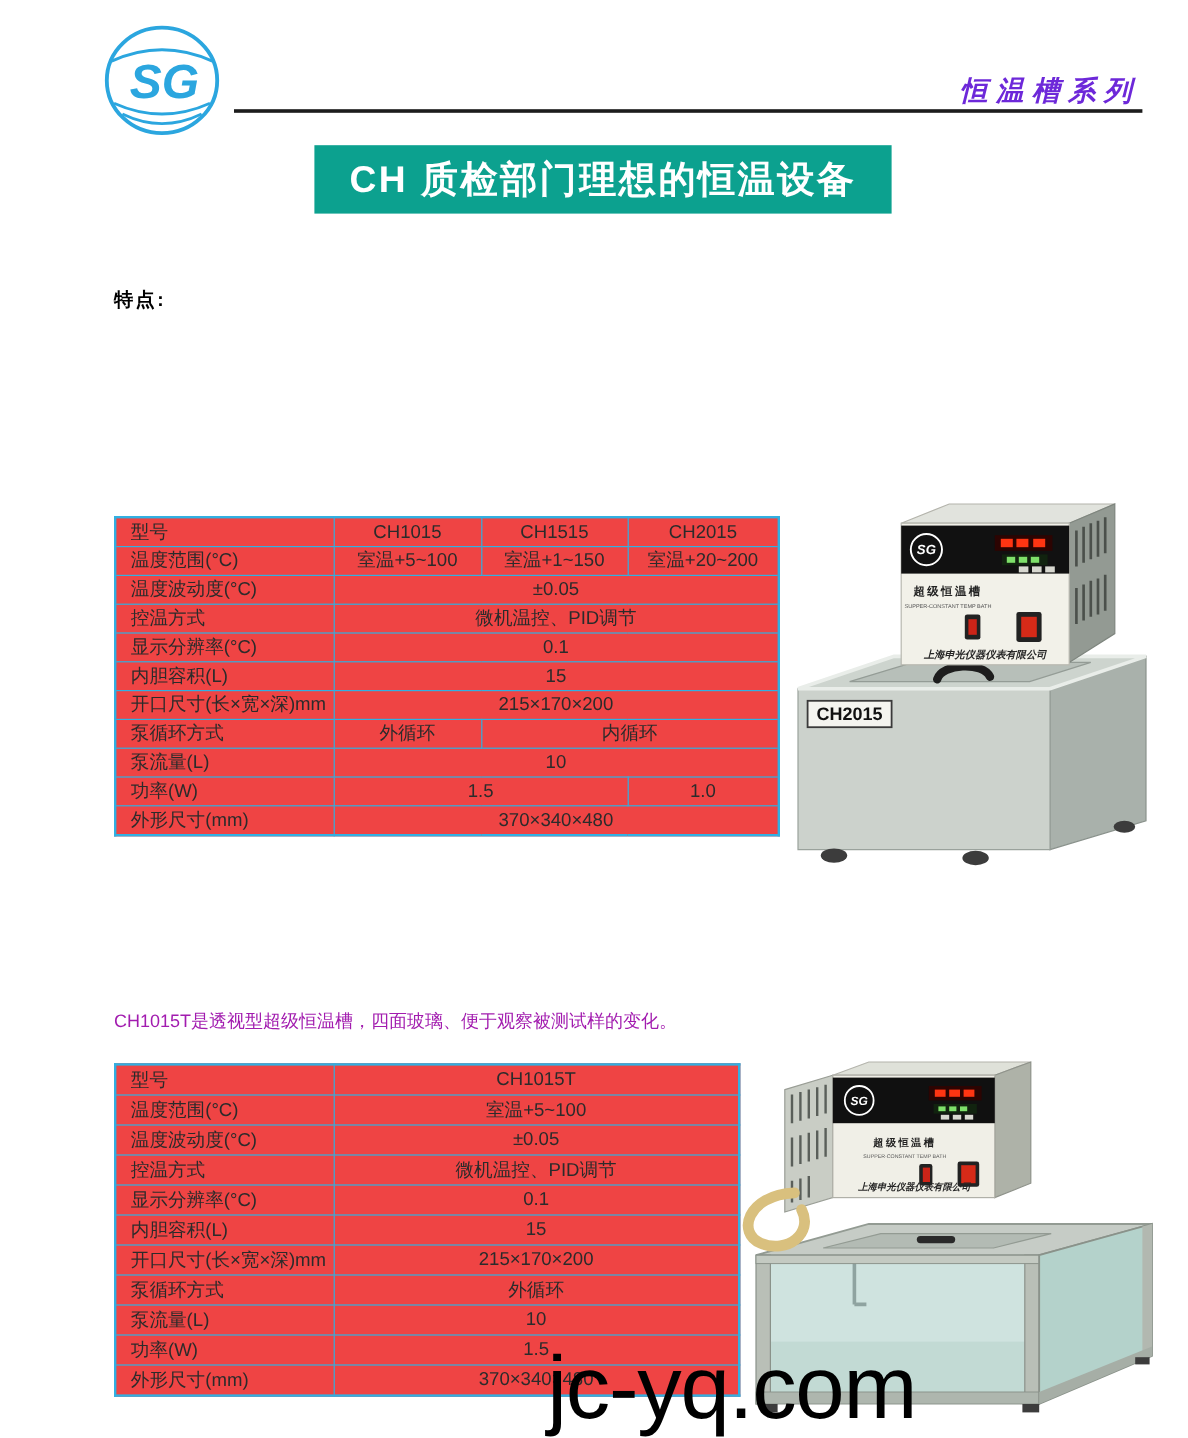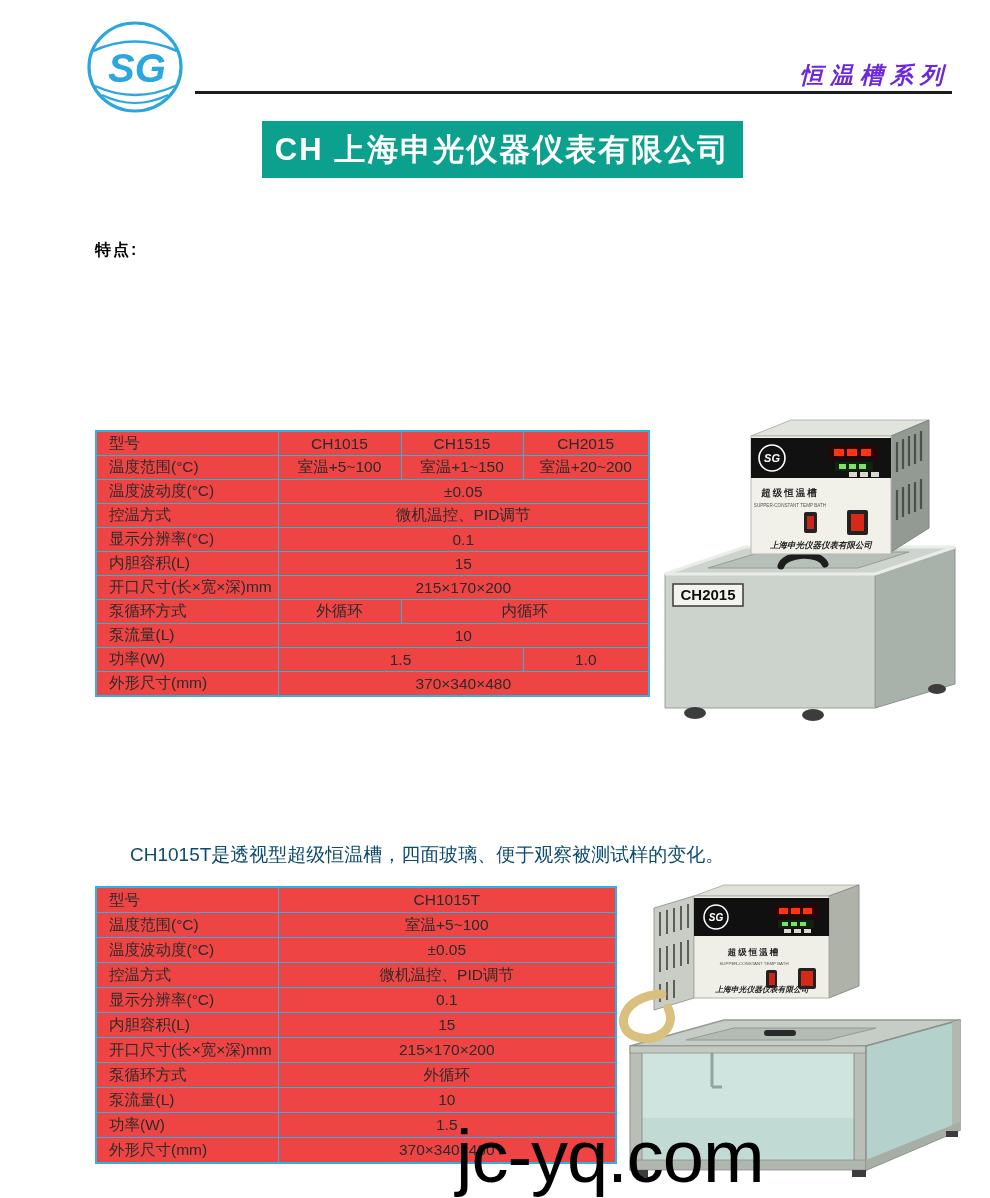--- a/index.html
+++ b/index.html
@@ -31,21 +31,21 @@
   table.spec td{
     border:1px solid #31b0e2;font-size:15.5px;color:#2b2b2b;
     padding:0 4px;white-space:nowrap;overflow:hidden;
   }
   table.spec td.lbl{text-align:left;padding-left:12px;}
   table.spec td.val{text-align:center;}
   .spec1{position:absolute;left:95px;top:430px;width:553px;border:2px solid #31b0e2;}
   .spec1 td{height:23px;}
   .spec2{position:absolute;left:95px;top:886px;width:520px;border:2px solid #31b0e2;}
   .spec2 td{height:24px;}
-  .note-ch1015t{position:absolute;left:95px;top:842px;font-size:19px;color:#0c4a6e;white-space:nowrap;margin-left:35px;}
+  .note-ch1015t{position:absolute;left:95px;top:842px;font-size:15px;color:#a21caf;white-space:nowrap;}
   
   .photo1{position:absolute;left:653px;top:396px;width:315px;height:338px;}
   .photo2{position:absolute;left:616px;top:878px;width:364px;height:300px;}
   
   .watermark{
     position:absolute;left:456px;top:1114px;font-size:74px;color:#000000;
     letter-spacing:-1px;z-index:20;white-space:nowrap;
   }
 </style>
 </head>
@@ -57,21 +57,21 @@
     <ellipse cx="50" cy="47" rx="46" ry="44" fill="none" stroke="#2ba6df" stroke-width="3.2"></ellipse>
     <path d="M8,31 Q50,12 92,31" fill="none" stroke="#2ba6df" stroke-width="2.6"></path>
     <path d="M10,66 Q50,84 90,66" fill="none" stroke="#2ba6df" stroke-width="2.4"></path>
     <path d="M17,75 Q50,91 83,75" fill="none" stroke="#2ba6df" stroke-width="2.2"></path>
     <text x="52" y="62" text-anchor="middle" font-size="40" font-weight="bold" font-style="italic" fill="#2ba6df">SG</text>
   </svg>
 
   <div class="series-label">恒温槽系列</div>
   <div class="header-rule"></div>
 
-  <div class="title-banner">CH 上海申光仪器仪表有限公司</div>
+  <div class="title-banner">CH 质检部门理想的恒温设备</div>
 
   <div class="features-heading">特点:</div>
 
   <table class="spec spec1">
     <colgroup>
         <col style="width:182px">
         <col style="width:123px">
         <col style="width:122px">
         <col style="width:126px">
       </colgroup>

